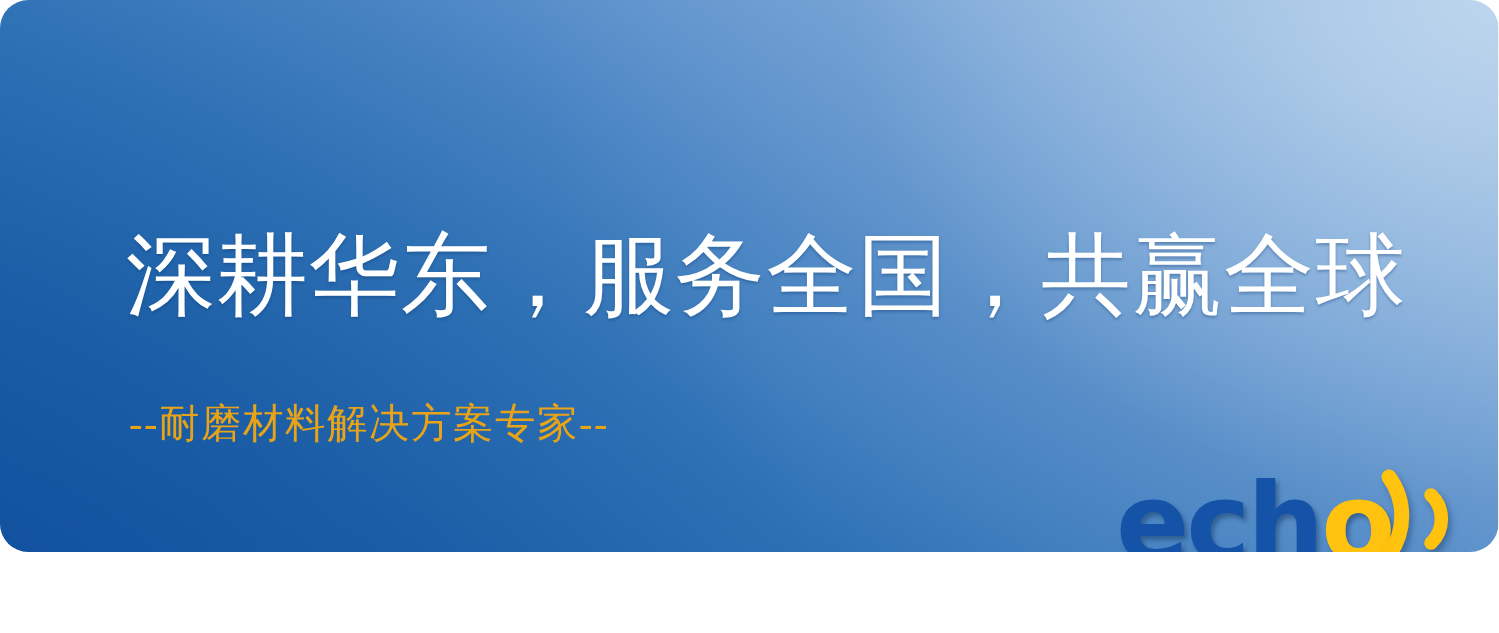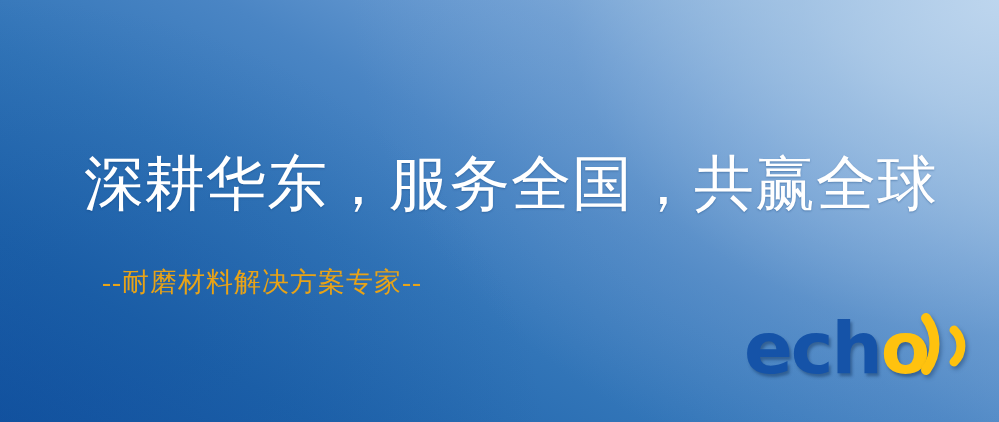--- a/index.html
+++ b/index.html
@@ -4,38 +4,39 @@
 <style>
   html, body {
     margin: 0;
     padding: 0;
     background: #ffffff;
   }
 
   #banner {
     position: relative;
     width: 999px;
-    height: 422px;
+    height: 368px;
     overflow: hidden;
     font-family: "Liberation Sans", sans-serif;
     
     background:
       radial-gradient(ellipse 900px 700px at 100% 0%,
         rgba(190, 214, 238, 0.95) 0%,
         rgba(166, 197, 229, 0.65) 22%,
         rgba(120, 163, 209, 0.28) 48%,
         rgba(31, 100, 172, 0.0) 72%),
       linear-gradient(30deg,
         #1557a5 0%,
         #1f64ac 18%,
         #3275b8 38%,
         #4a85c4 55%,
         #6f9fd4 72%,
         #99bde1 87%,
         #aecbe8 100%);
+    border-radius: 19px;
   }
 
   
   #banner .vignette {
     position: absolute;
     inset: 0;
     background: radial-gradient(ellipse 760px 620px at 0% 105%,
       rgba(12, 72, 148, 0.40) 0%,
       rgba(12, 72, 148, 0.18) 40%,
       rgba(12, 72, 148, 0.0) 72%);
@@ -58,21 +59,20 @@
   .subhead {
     position: absolute;
     left: 86px;
     top: 266px;
     font-family: "Liberation Serif", "DejaVu Serif", serif;
     font-size: 27px;
     line-height: 1.2;
     color: #e8a317;
     letter-spacing: 1px;
     white-space: nowrap;
-    margin-left: 16px;
   }
 
   
   .logo {
     position: absolute;
     left: 742px;
     top: 300px;
     width: 252px;
     height: 122px;
     margin-top: 12px;

